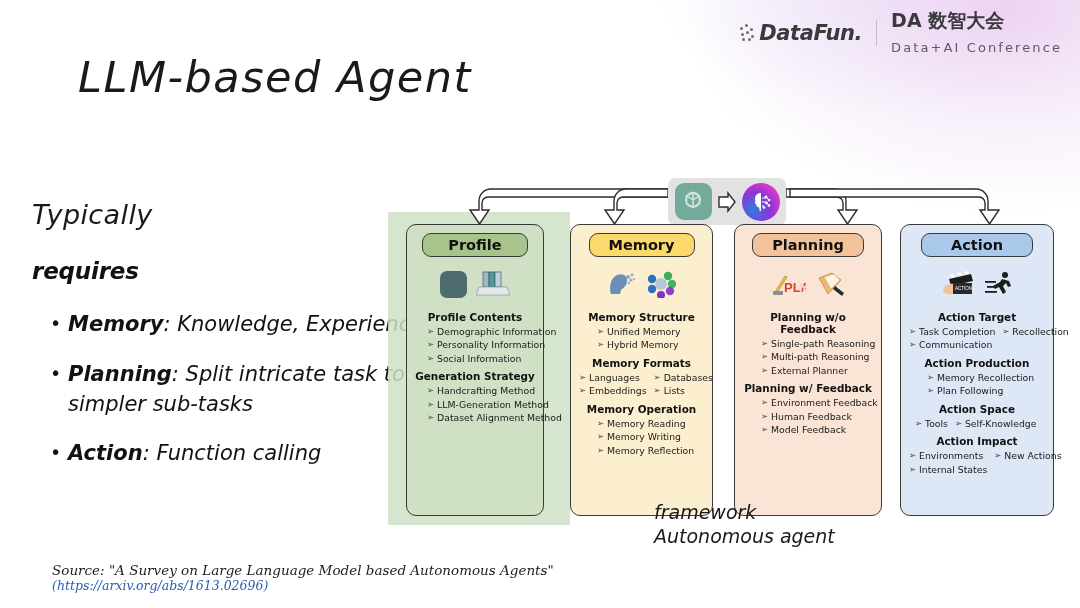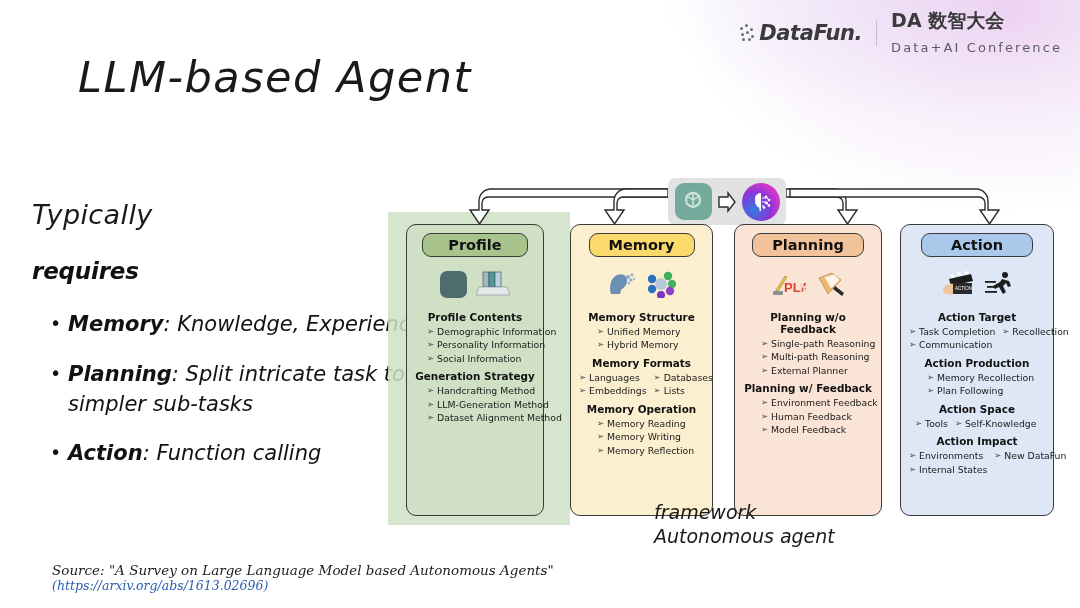--- a/index.html
+++ b/index.html
@@ -496,21 +496,21 @@
               <span>Environments</span>
             </div>
           <div class="li">
               <span class="cv">➢</span>
               <span>Internal States</span>
             </div>
         </div>
         <div>
           <div class="li">
               <span class="cv">➢</span>
-              <span>New DataFun</span>
+              <span>New Actions</span>
             </div>
         </div>
       </div>
     </div>
 
     <div class="caption">
       <div>framework</div>
       <div>Autonomous agent</div>
     </div>
   </div>

